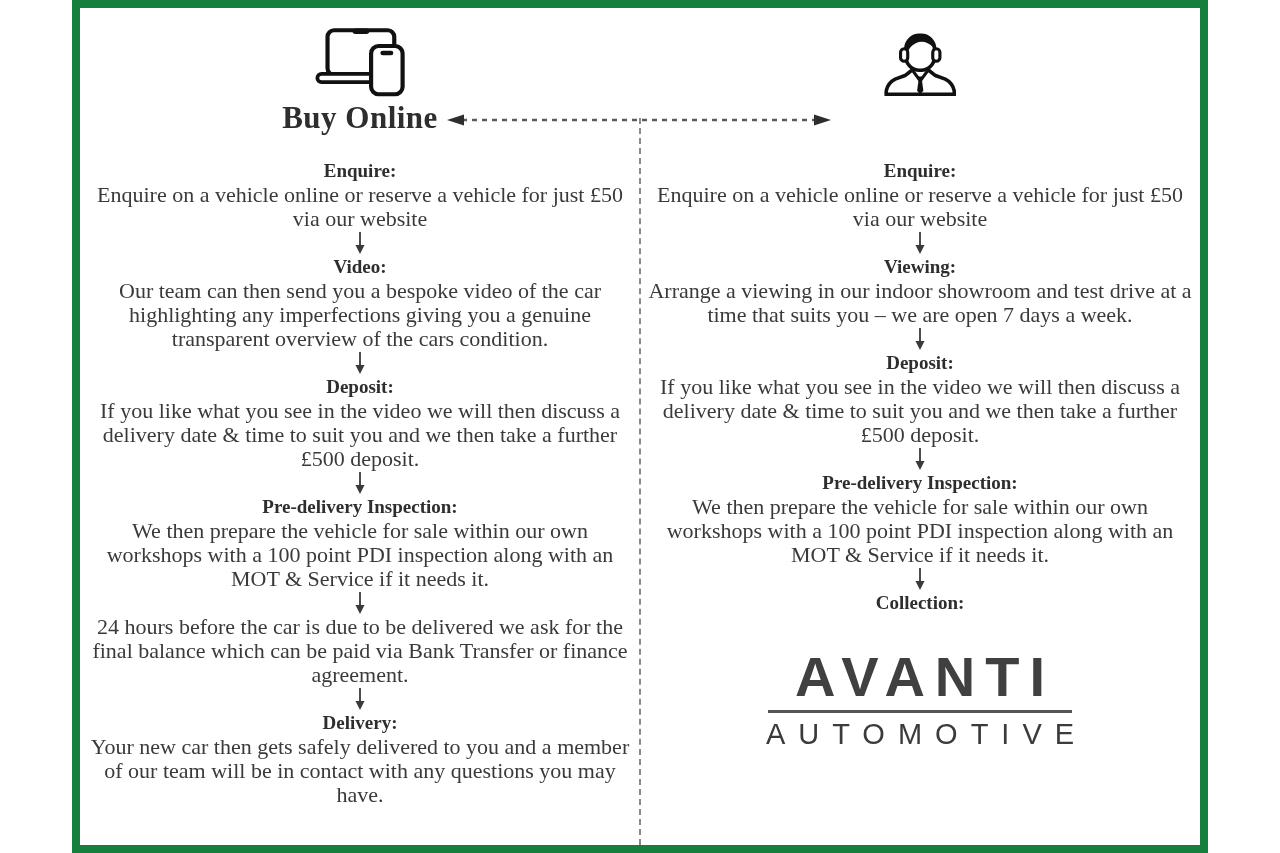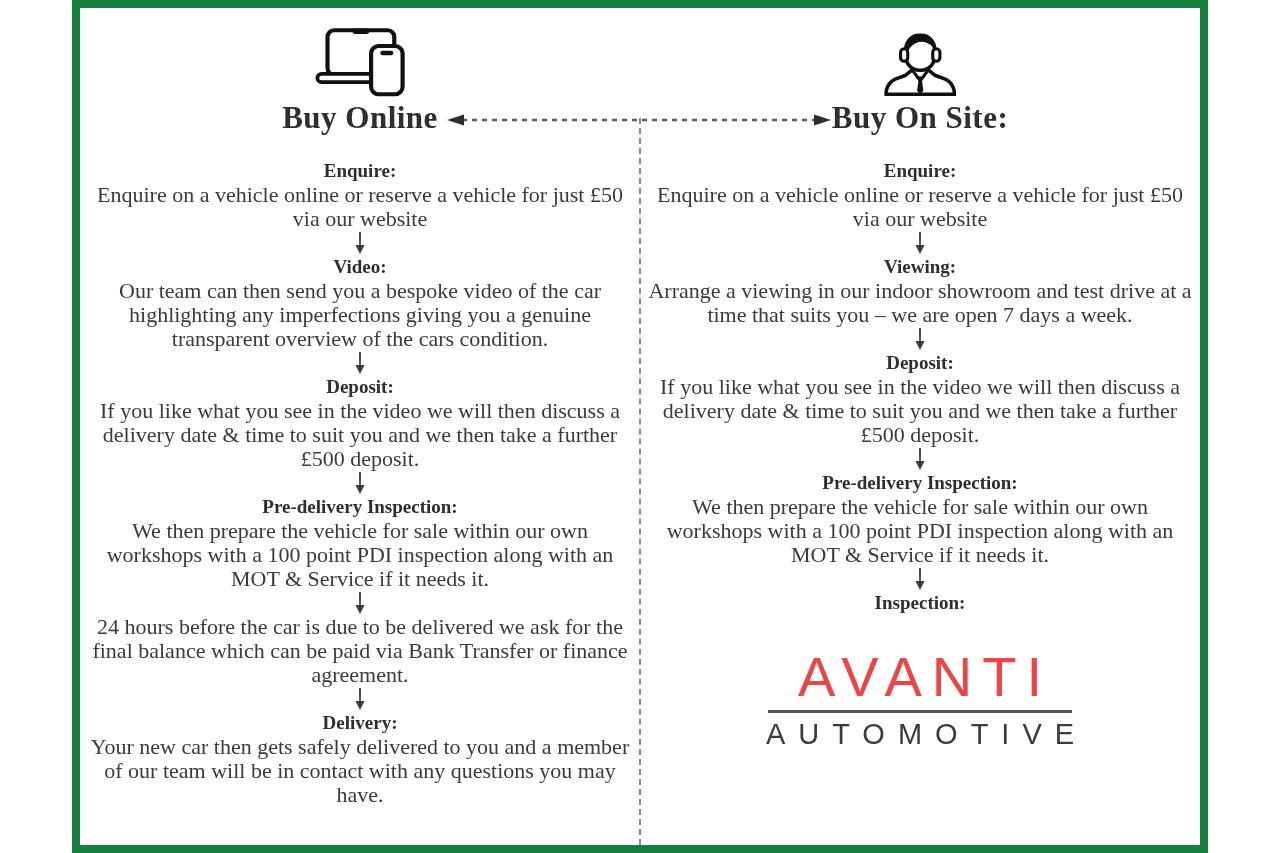--- a/index.html
+++ b/index.html
@@ -45,21 +45,21 @@
   }
   .step-body {
     font-size: 22px; color: #3a3a3a;
     line-height: 24px;
     max-width: 548px; margin: 0 auto;
   }
   .flow-arrow { height: 24px; line-height: 22px; }
   
   .logo { margin-top: 32px; font-family: "Liberation Sans", sans-serif; }
   .logo-name {
-    font-size: 56px; font-weight: 400; color: #ef4444;
+    font-size: 56px; font-weight: 700; color: #404040;
     letter-spacing: 10px; padding-left: 10px; line-height: 60px;
   }
   .logo-rule {
     width: 304px; height: 3px; background: #555555;
     margin: 3px auto 7px auto;
   }
   .logo-sub {
     font-size: 29px; font-weight: 400; color: #3b3b3b;
     letter-spacing: 13px; padding-left: 13px; line-height: 28px;
   }
@@ -144,21 +144,20 @@
           <rect x="29" y="16" width="32" height="39" rx="15" fill="#fff" stroke="#111" stroke-width="4"></rect>
           <path d="M30 31 Q31 17 45 15 Q57 16 60 25 L60 30 Q50 20 40 25 Q33 28 30 37 Z" fill="#111"></path>
           <rect x="23" y="31" width="8" height="14" rx="4" fill="#fff" stroke="#111" stroke-width="3.5"></rect>
           <rect x="59" y="31" width="8" height="14" rx="4" fill="#fff" stroke="#111" stroke-width="3.5"></rect>
           <path d="M37 54 L28 61 L17 65 Q9 69 7 78 L7 81 M53 54 L62 61 L73 65 Q81 69 83 78 L83 81" fill="none" stroke="#111" stroke-width="4" stroke-linejoin="round"></path>
           <path d="M37 56 L45 67 L53 56" fill="none" stroke="#111" stroke-width="3.5"></path>
           <polygon points="42,62 48,62 47,67 43,67" fill="#111"></polygon>
           <polygon points="43,67 47,67 48.5,78 45,82 41.5,78" fill="#111"></polygon>
           <line x1="5" y1="82" x2="85" y2="82" stroke="#111" stroke-width="4"></line>
         </svg>
-        <div class="col-title">Buy On Site:</div>
       </div>
 
       <div class="steps">
         <section class="step">
           <h3 class="step-title">Enquire:</h3>
           <p class="step-body">Enquire on a vehicle online or reserve a vehicle for just £50 via our website</p>
           <div class="flow-arrow"><svg width="16" height="23" viewBox="0 0 16 23">
                 <line x1="8" y1="1" x2="8" y2="15" stroke="#3a3a3a" stroke-width="1.8"></line>
                 <polygon points="3.5,14 12.5,14 8,23" fill="#3a3a3a"></polygon>
               </svg></div>
@@ -181,21 +180,21 @@
         </section>
         <section class="step">
           <h3 class="step-title">Pre-delivery Inspection:</h3>
           <p class="step-body">We then prepare the vehicle for sale within our own workshops with a 100 point PDI inspection along with an MOT &amp; Service if it needs it.</p>
           <div class="flow-arrow"><svg width="16" height="23" viewBox="0 0 16 23">
                 <line x1="8" y1="1" x2="8" y2="15" stroke="#3a3a3a" stroke-width="1.8"></line>
                 <polygon points="3.5,14 12.5,14 8,23" fill="#3a3a3a"></polygon>
               </svg></div>
         </section>
         <section class="step">
-          <h3 class="step-title">Inspection:</h3>
+          <h3 class="step-title">Collection:</h3>
         </section>
       </div>
 
       <div class="logo">
         <div class="logo-name">AVANTI</div>
         <div class="logo-rule"></div>
         <div class="logo-sub">AUTOMOTIVE</div>
       </div>
     </div>
 

